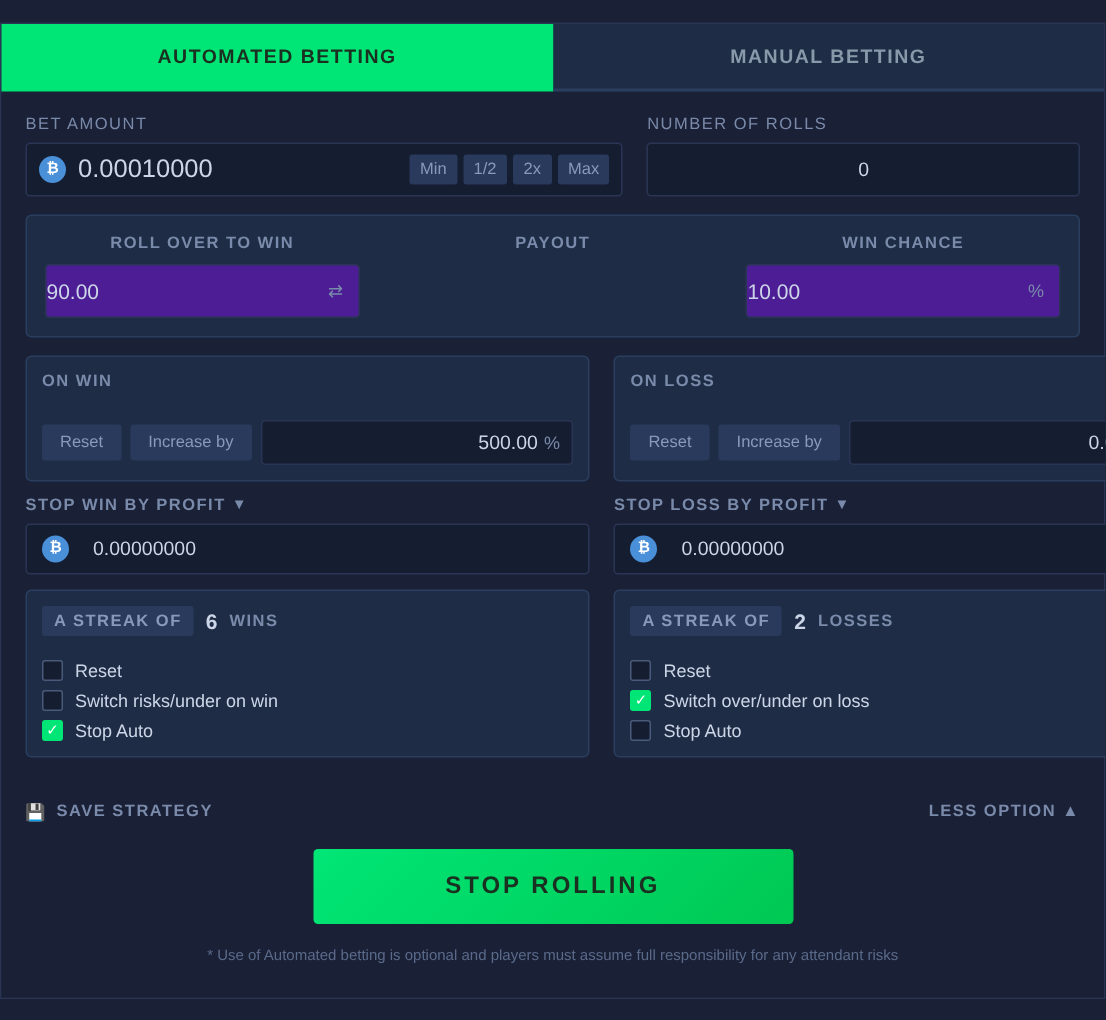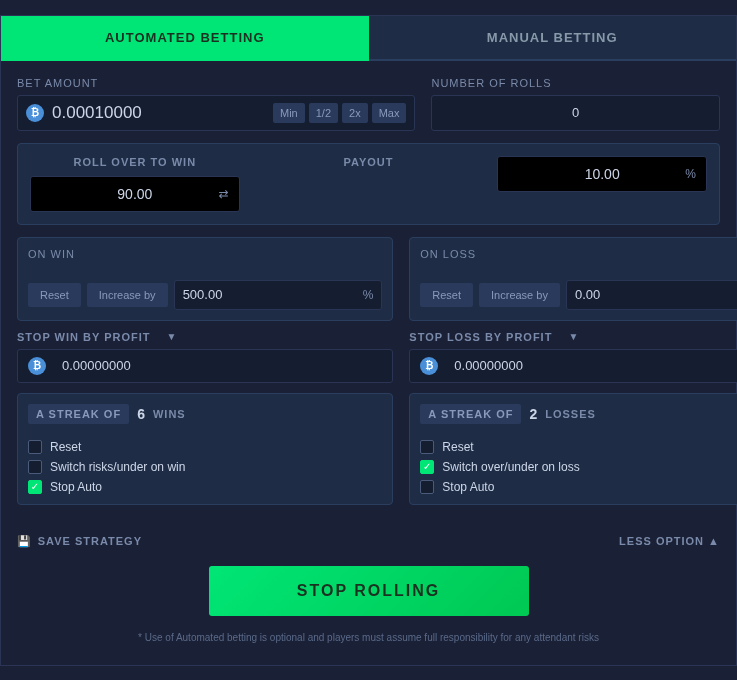--- a/index.html
+++ b/index.html
@@ -135,27 +135,26 @@
       text-align: center;
     }
     .game-col-label {
       color: #7a8aaa;
       font-size: 11px;
       font-weight: bold;
       letter-spacing: 1px;
       margin-bottom: 8px;
     }
     .game-value-box {
-      background: #000000;
+      background: #4c1d95;
       border: 1px solid #2a3555;
       border-radius: 3px;
       height: 36px;
       display: flex;
       align-items: center;
-      justify-content: center;
       color: #cdd6e8;
       font-size: 14px;
       position: relative;
     }
     .game-value-box .suffix {
       position: absolute;
       right: 10px;
       color: #7a8aaa;
       font-size: 12px;
     }
@@ -163,21 +162,21 @@
     .win-loss-section {
       background: #1e2d45;
       border: 1px solid #2a3f60;
       border-radius: 4px;
       padding: 10px;
       margin-bottom: 10px;
     }
     .win-loss-label {
       color: #7a8aaa;
       font-size: 11px;
-      font-weight: normal;
+      font-weight: bold;
       letter-spacing: 1px;
       margin-bottom: 20px;
     }
     .win-loss-controls {
       display: flex;
       align-items: center;
       gap: 6px;
     }
     .wl-btn {
       background: #2a3a5c;
@@ -199,35 +198,35 @@
       align-items: center;
       padding: 0 8px;
     }
     .wl-input {
       flex: 1;
       background: transparent;
       border: none;
       color: #cdd6e8;
       font-size: 13px;
       outline: none;
-      text-align: left;
+      text-align: right;
     }
     .wl-suffix {
       color: #7a8aaa;
       font-size: 12px;
       margin-left: 4px;
     }
     
     .stop-section {
       margin-bottom: 10px;
     }
     .stop-label-row {
       display: flex;
       align-items: center;
-      gap: 16px;
+      gap: 4px;
       margin-bottom: 6px;
     }
     .stop-label {
       color: #7a8aaa;
       font-size: 11px;
       font-weight: bold;
       letter-spacing: 1px;
     }
     .chevron {
       color: #7a8aaa;
@@ -413,20 +412,21 @@
           <div class="game-col-label">ROLL OVER TO WIN</div>
           <div class="game-value-box">
             <span>90.00</span>
             <span class="suffix swap-icon">⇄</span>
           </div>
         </div>
         <div class="game-col">
           <div class="game-col-label">PAYOUT</div>
         </div>
         <div class="game-col">
+          <div class="game-col-label">WIN CHANCE</div>
           <div class="game-value-box">
             <span>10.00</span>
             <span class="suffix">%</span>
           </div>
         </div>
       </div>
     </div>
 
     <div class="row-2col">
 

